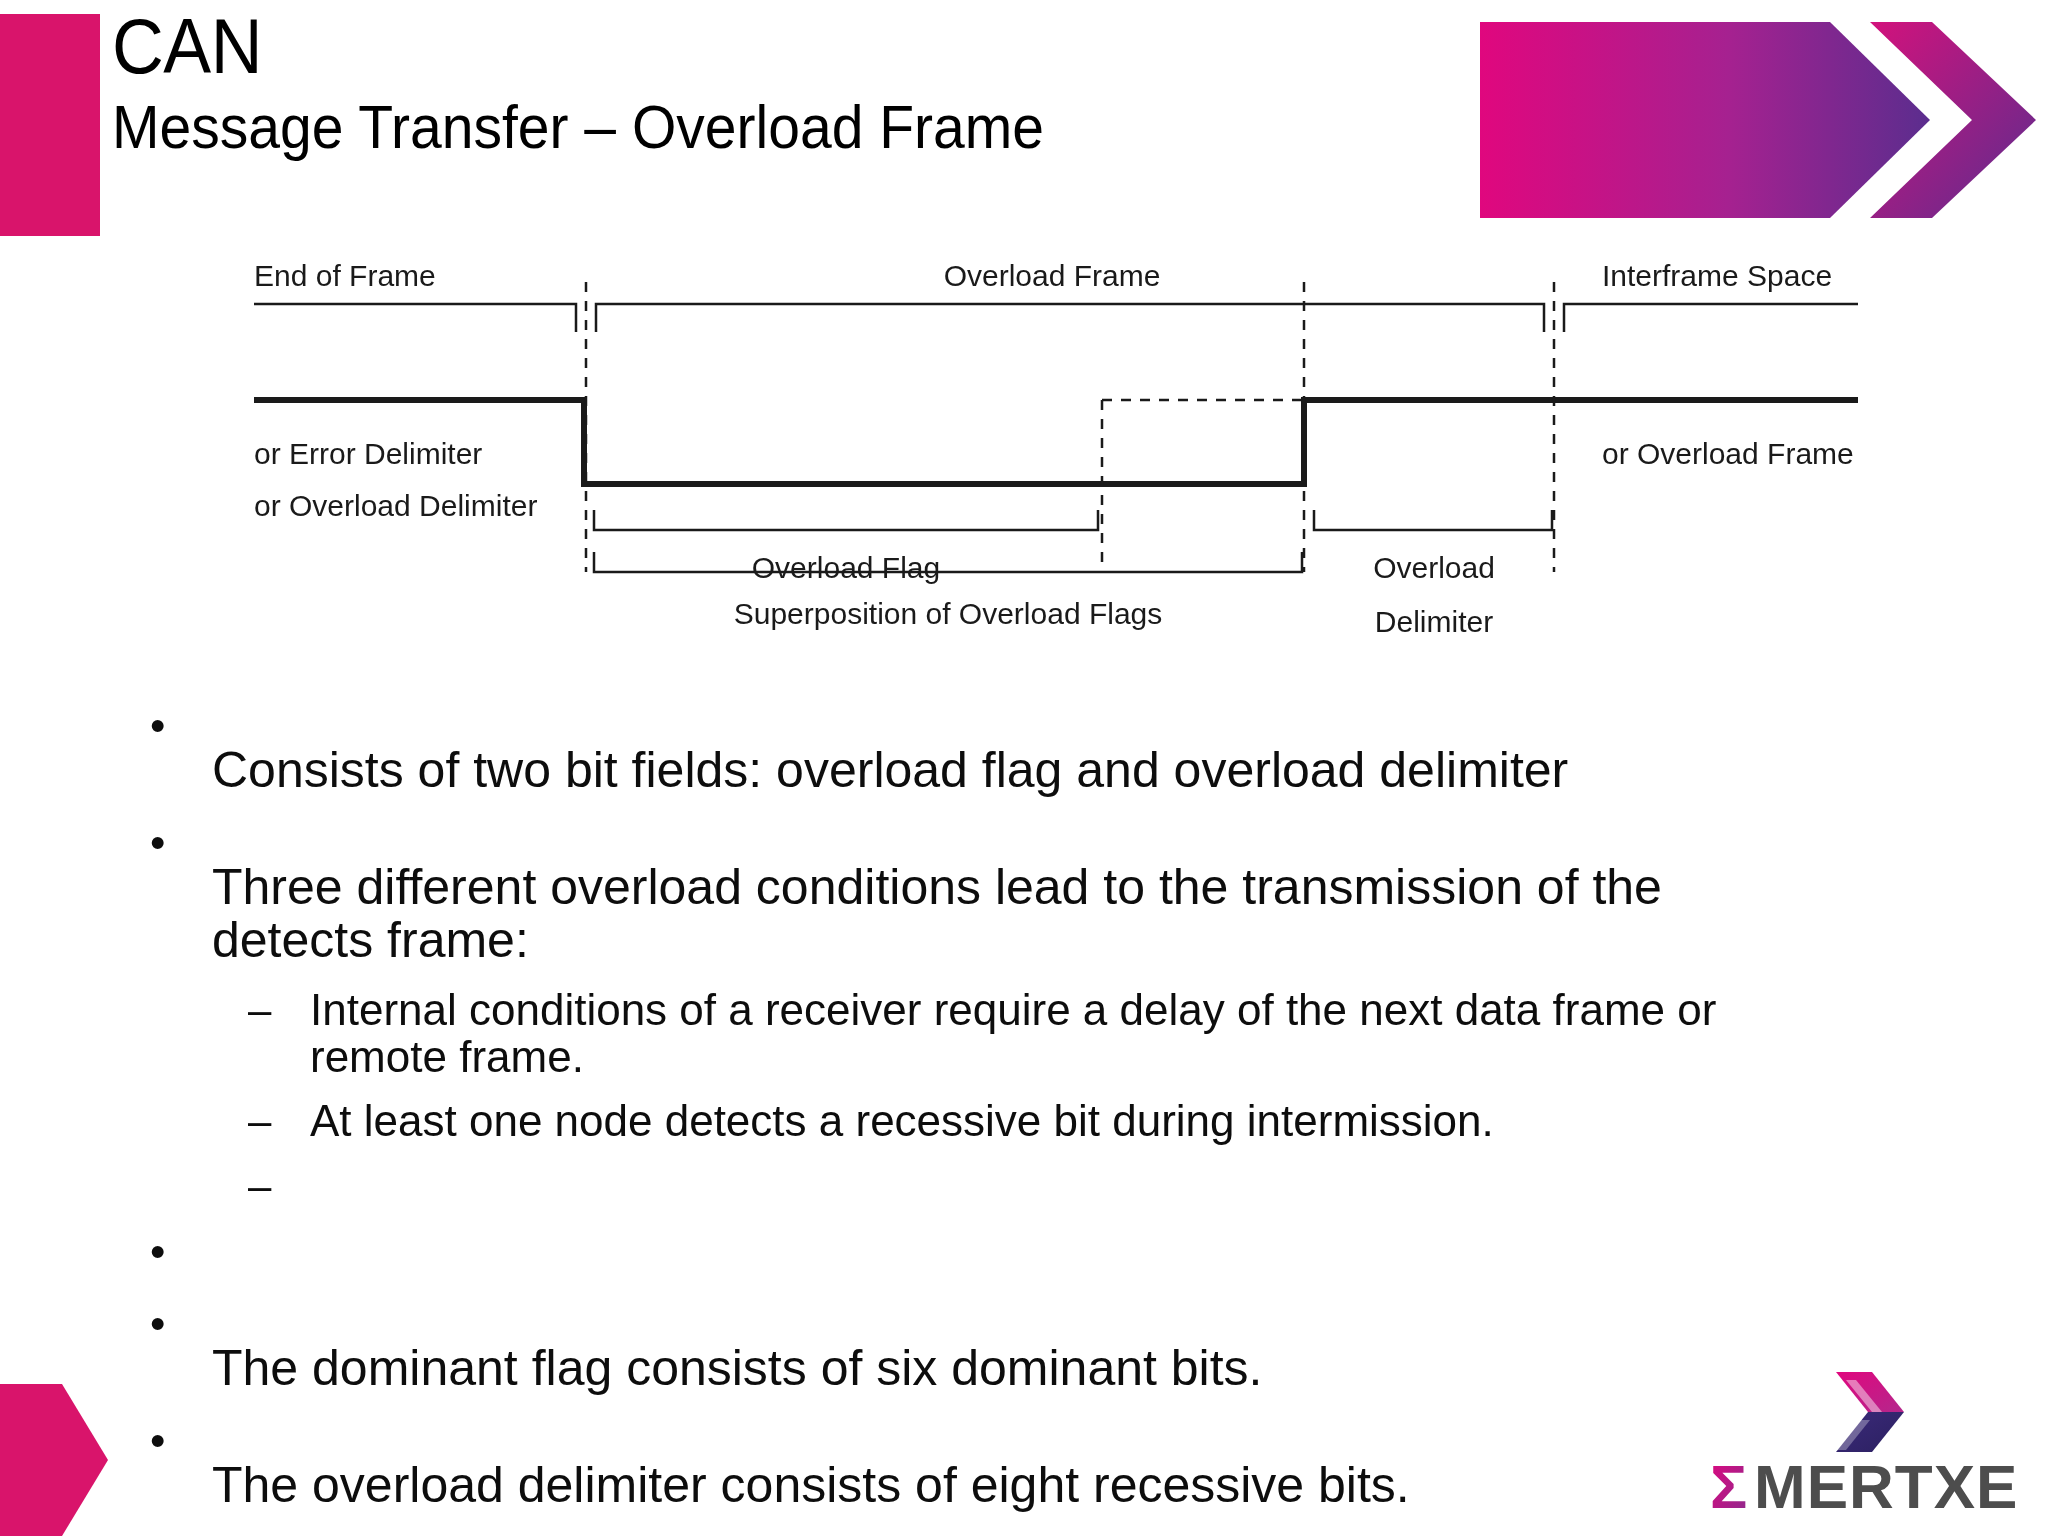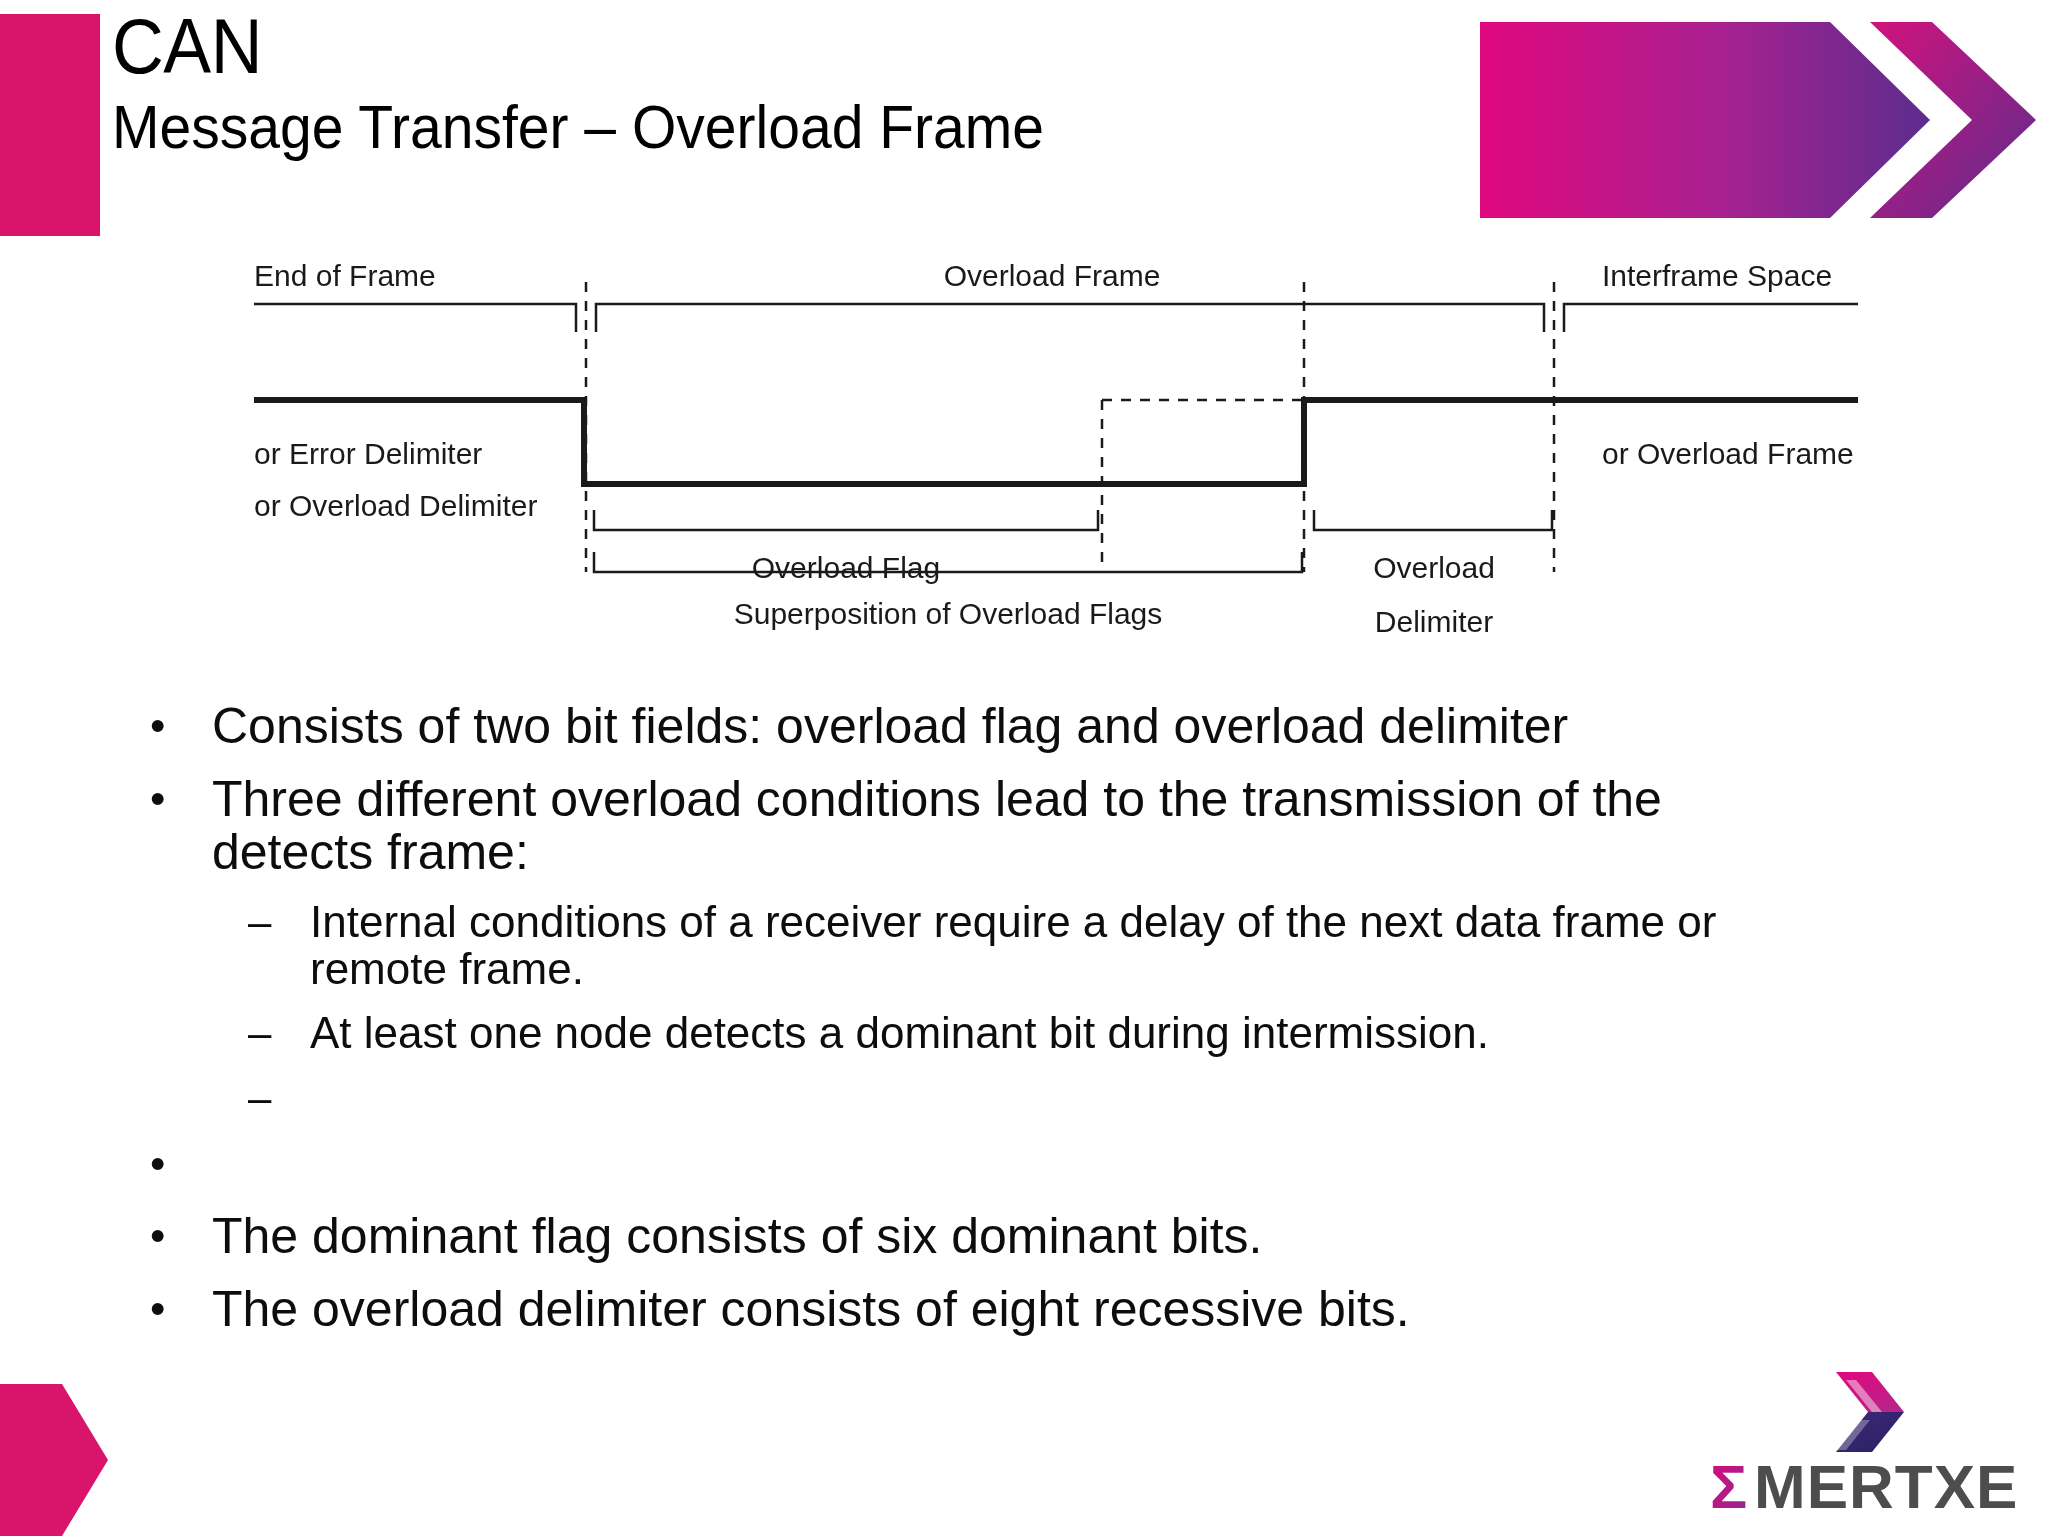--- a/index.html
+++ b/index.html
@@ -90,20 +90,21 @@
   }
   .bullet-l1 .marker {
     width: 62px;
     flex: 0 0 62px;
     font-size: 44px;
     line-height: 1.18;
   }
   .bullet-l1 .btext {
     flex: 1 1 auto;
     max-width: 1560px;
+    margin-top: 44px;
   }
   .bullet-l2 {
     padding-left: 248px;
     font-size: 44px;
     line-height: 1.06;
     margin-bottom: 18px;
   }
   .bullet-l2 .marker {
     width: 62px;
     flex: 0 0 62px;
@@ -206,21 +207,21 @@
     <span class="btext">Three different overload conditions lead to the transmission of the detects frame:</span>
   </div>
 
   <div class="bullet-row bullet-l2">
     <span class="marker">–</span>
     <span class="btext">Internal conditions of a receiver require a delay of the next data frame or remote frame.</span>
   </div>
 
   <div class="bullet-row bullet-l2">
     <span class="marker">–</span>
-    <span class="btext">At least one node detects a dominant bit during intermission.</span>
+    <span class="btext">At least one node detects a recessive bit during intermission.</span>
   </div>
 
   <div class="bullet-row bullet-l2">
     <span class="marker">–</span>
   </div>
 
   <div class="bullet-row bullet-l1">
     <span class="marker">•</span>
   </div>
 

